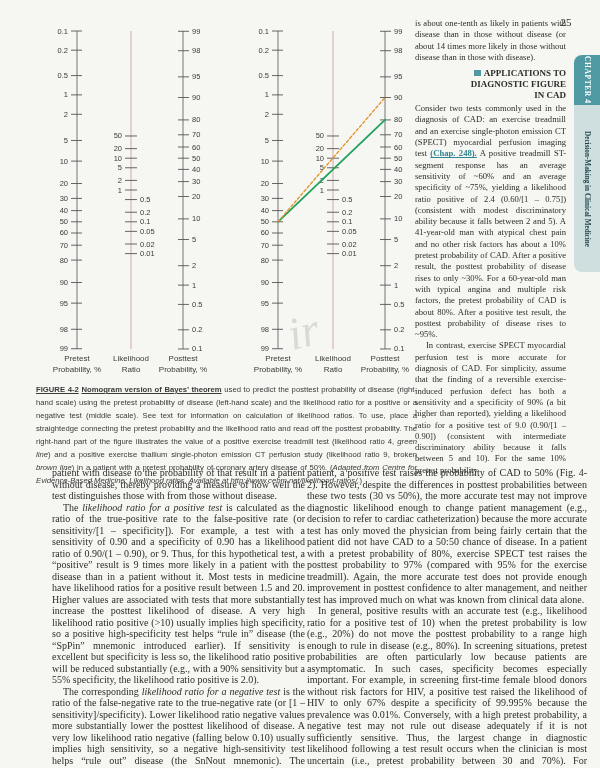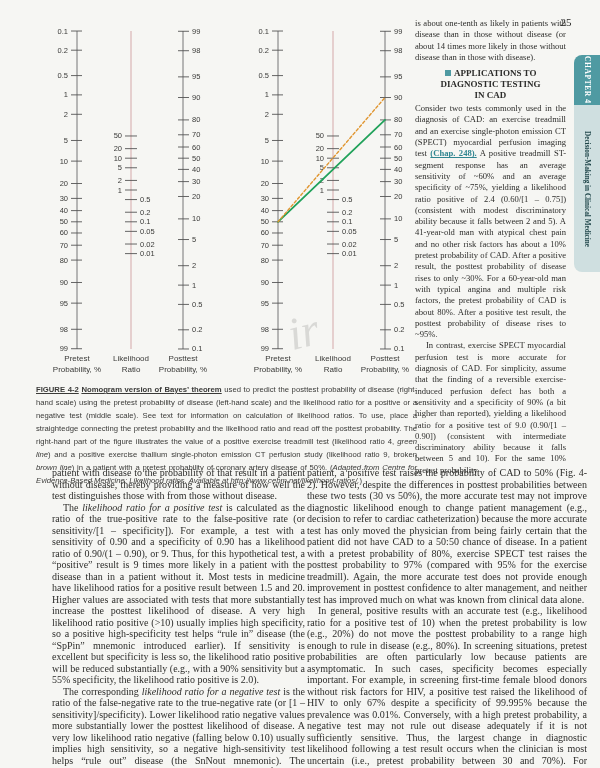--- a/index.html
+++ b/index.html
@@ -12,21 +12,21 @@
   .bd{font-weight:bold;text-decoration:underline;}
   .tl{color:var(--teal-link);}
   
   #nomo{position:absolute;left:0;top:0;font-family:"Liberation Sans",sans-serif;}
   #caption{left:36px;top:383px;width:381px;font-family:"Liberation Sans",sans-serif;
            font-size:7.7px;line-height:13px;color:#3a3a38;text-align:justify;}
   
   #col-top-right{left:415px;top:18px;width:151px;font-size:8.6px;line-height:11.3px;}
   #col-bottom-left{left:52px;top:467px;width:253px;font-size:10px;line-height:11.5px;}
   #col-bottom-right{left:307px;top:467px;width:280px;font-size:10px;line-height:11.5px;}
-  .h2{font-weight:bold;font-size:9px;line-height:11px;margin:5px 0 2px 0;text-align:center;}
+  .h2{font-weight:bold;font-size:9px;line-height:11px;margin:5px 0 2px 0;text-align:right;}
   .sq{display:inline-block;width:6.5px;height:6.5px;background:var(--teal-tab);
       margin-right:3px;vertical-align:baseline;}
   
   #page-number{left:556px;top:16px;width:20px;text-align:center;font-weight:normal;font-size:11px;}
   .vtab{position:absolute;left:574px;width:26px;display:flex;align-items:center;justify-content:center;}
   #chapter-tab{top:55px;height:50px;background:var(--teal-tab);border-radius:8px 0 0 0;}
   #chapter-tab span{writing-mode:vertical-rl;color:#fff;font-weight:bold;font-size:7.5px;
       letter-spacing:.6px;font-family:"Liberation Serif",serif;}
   #chapter-title-tab{top:105px;height:167px;background:var(--teal-tab-light);border-radius:0 0 0 8px;}
   #chapter-title-tab span{writing-mode:vertical-rl;color:#1f4549;font-weight:bold;font-size:7.2px;
@@ -257,21 +257,21 @@
 <div class="abs" id="caption">
     <p><span class="bd">FIGURE 4-2</span><span>  </span><span class="bd">Nomogram version of Bayes’ theorem</span><span> used to predict the posttest probability of disease (right-hand scale) using the pretest probability of disease (left-hand scale) and the likelihood ratio for a positive or a negative test (middle scale). See text for information on calculation of likelihood ratios. To use, place a straightedge connecting the pretest probability and the likelihood ratio and read off the posttest probability. The right-hand part of the figure illustrates the value of a positive exercise treadmill test (likelihood ratio 4, </span><span class="it">green line</span><span>) and a positive exercise thallium single-photon emission CT perfusion study (likelihood ratio 9, broken </span><span class="it">brown line</span><span>) in a patient with a pretest probability of coronary artery disease of 50%. (</span><span class="it">Adapted from Centre for Evidence-Based Medicine: Likelihood ratios. Available at http://www.cebm.net/likelihood-ratios/.</span><span>)</span></p>
   </div>
 
 <div class="abs" id="col-top-right">
   <div>
       <p><span>is about one-tenth as likely in patients with disease than in those without disease (or about 14 times more likely in those without disease than in those with disease).</span></p>
     </div>
   <div class="h2">
     <span class="sq"></span><span>APPLICATIONS TO</span><br>
-    <span>DIAGNOSTIC TESTING</span><br>
+    <span>DIAGNOSTIC FIGURE</span><br>
     <span>IN CAD</span>
   </div>
   <div>
       <p><span>Consider two tests commonly used in the diagnosis of CAD: an exercise treadmill and an exercise single-photon emission CT (SPECT) myocardial perfusion imaging test </span><span class="bd tl">(Chap. 248).</span><span> A positive treadmill ST-segment response has an average sensitivity of ~60% and an average specificity of ~75%, yielding a likelihood ratio positive of 2.4 (0.60/[1 – 0.75]) (consistent with modest discriminatory ability because it falls between 2 and 5). A 41-year-old man with atypical chest pain and no other risk factors has about a 10% pretest probability of CAD. After a positive result, the posttest probability of disease rises to only ~30%. For a 60-year-old man with typical angina and multiple risk factors, the pretest probability of CAD is about 80%. After a positive test result, the posttest probability of disease rises to ~95%.</span></p>
       <p class="ind"><span>In contrast, exercise SPECT myocardial perfusion test is more accurate for diagnosis of CAD. For simplicity, assume that the finding of a reversible exercise-induced perfusion defect has both a sensitivity and a specificity of 90% (a bit higher than reported), yielding a likelihood ratio for a positive test of 9.0 (0.90/[1 – 0.90]) (consistent with intermediate discriminatory ability because it falls between 5 and 10). For the same 10% pretest probability</span></p>
     </div>
 </div>
 
 <div class="abs" id="col-bottom-left">
     <p><span>patient with disease to the probability of that result in a patient without disease, thereby providing a measure of how well the test distinguishes those with from those without disease.</span></p>

